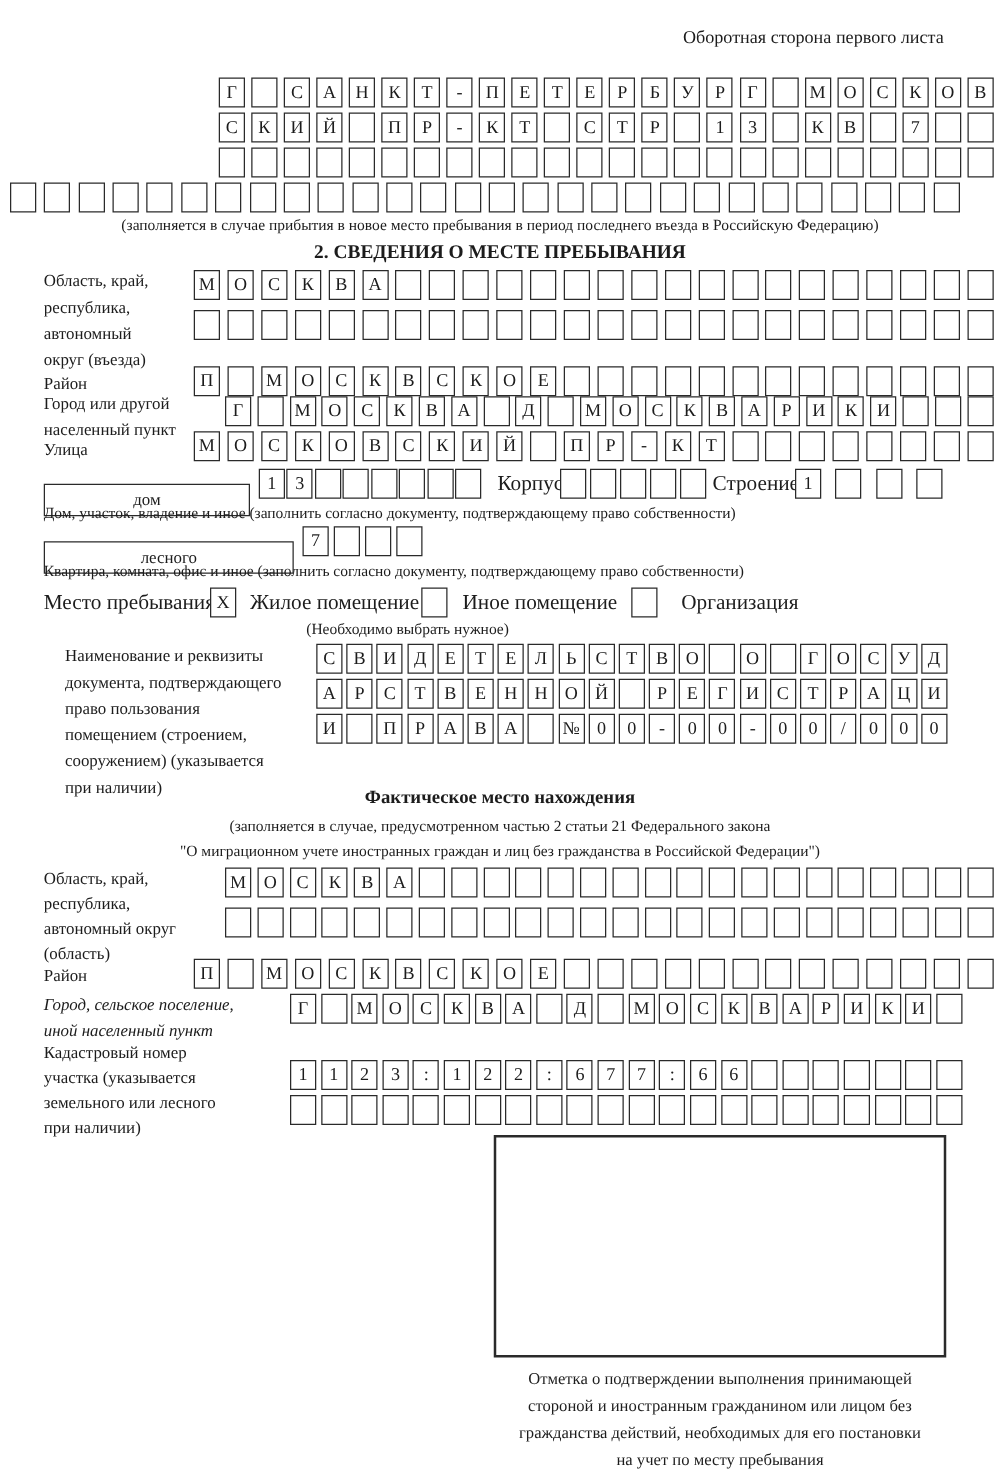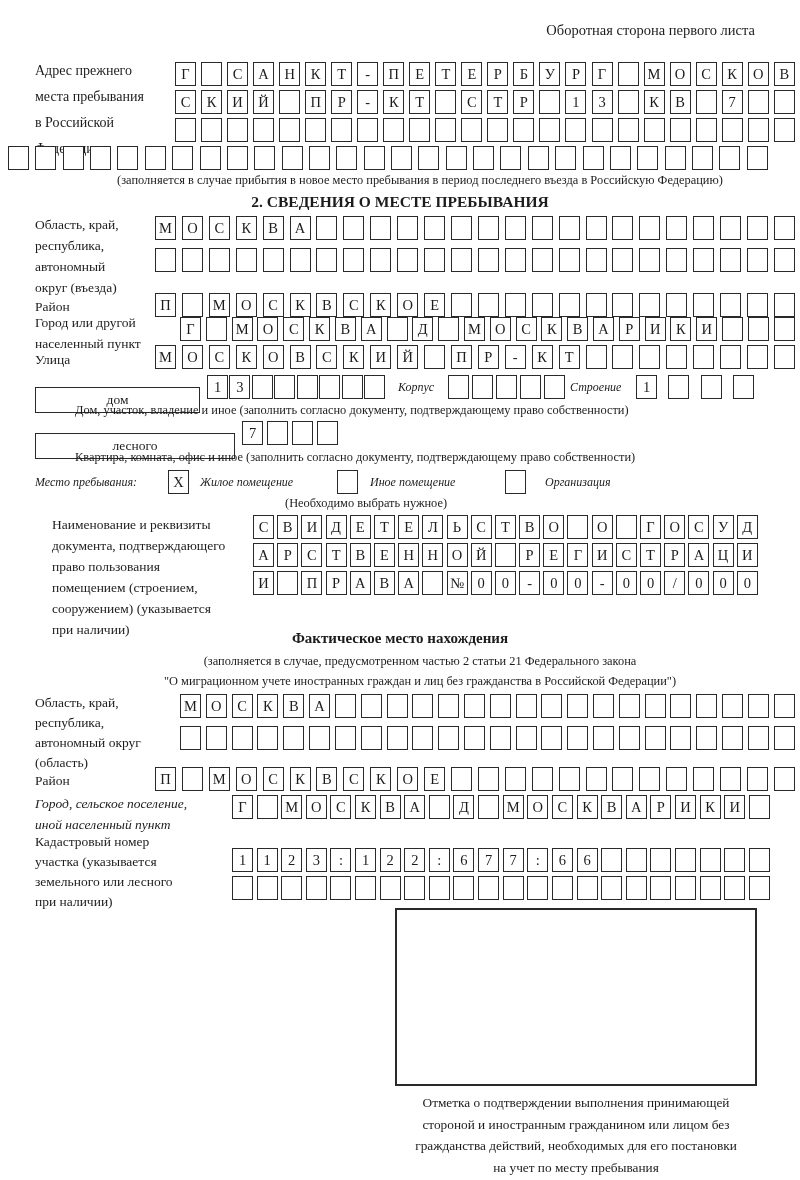--- a/index.html
+++ b/index.html
@@ -2,44 +2,38 @@
 <html><head>
 <meta charset="utf-8">
 <style>
   html,body{margin:0;padding:0;background:#fff;}
   #page{position:relative;width:800px;height:1180px;background:#fff;
         font-family:"Liberation Serif","DejaVu Serif",serif;color:#1c1c1c;overflow:hidden;}
   .abs{position:absolute;}
   .lbl{font-size:13.5px;line-height:21px;}
   .lbl20{font-size:13.5px;line-height:20px;}
   .lbl26{font-size:14px;line-height:26px;}
-  .note{font-size:12.4px;padding-left:40px;}
+  .note{font-size:12.4px;}
   .ctr{left:0;right:0;text-align:center;}
   .bold{font-weight:bold;}
   .boxrow{display:flex;justify-content:space-between;}
   .cb{width:21px;height:24px;box-sizing:border-box;border:1.6px solid #2a2a2a;background:#fff;
       display:flex;align-items:center;justify-content:center;font-size:14.5px;flex:0 0 auto;}
   .namedbox{box-sizing:border-box;border:1.8px solid #2a2a2a;height:26px;display:flex;
       align-items:center;justify-content:center;font-size:13.5px;background:#fff;margin-top:12px;}
-  .inline-lbl{font-size:12px;line-height:24px;font-style:italic;}
+  .inline-lbl{font-size:17px;line-height:24px;}
   .bigbox{box-sizing:border-box;border:2px solid #2a2a2a;background:#fff;}
 </style>
 </head>
 <body>
 
 <div id="page">
 
   <div class="abs" style="top:22px;right:45px;font-size:14.5px;">Оборотная сторона первого листа</div>
 
-  <div class="abs lbl26" style="left:35px;top:58px;width:150px;">
-      <div>Адрес прежнего</div>
-      <div>места пребывания</div>
-      <div>в Российской</div>
-      <div>Федерации</div>
-    </div>
   <div class="abs boxrow" style="left:175px;top:62px;width:620px;">
       <span class="cb">Г</span>
       <span class="cb"></span>
       <span class="cb">С</span>
       <span class="cb">А</span>
       <span class="cb">Н</span>
       <span class="cb">К</span>
       <span class="cb">Т</span>
       <span class="cb">-</span>
       <span class="cb">П</span>

